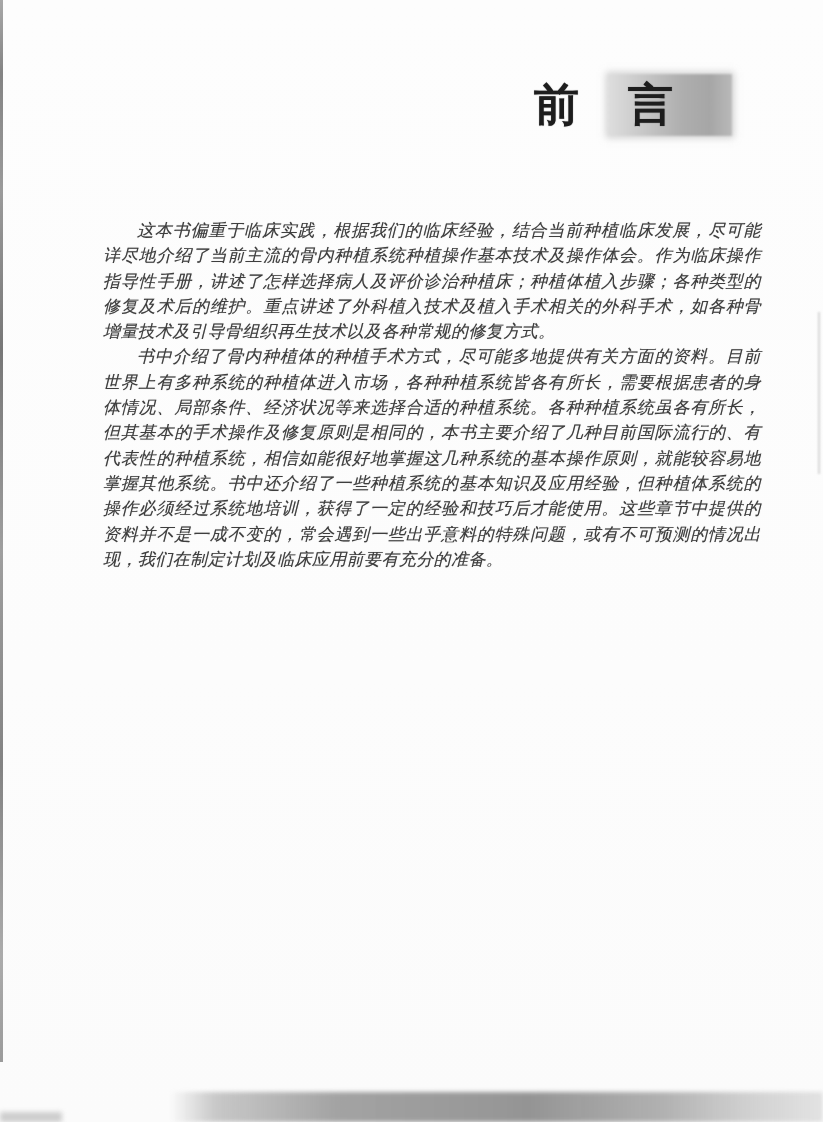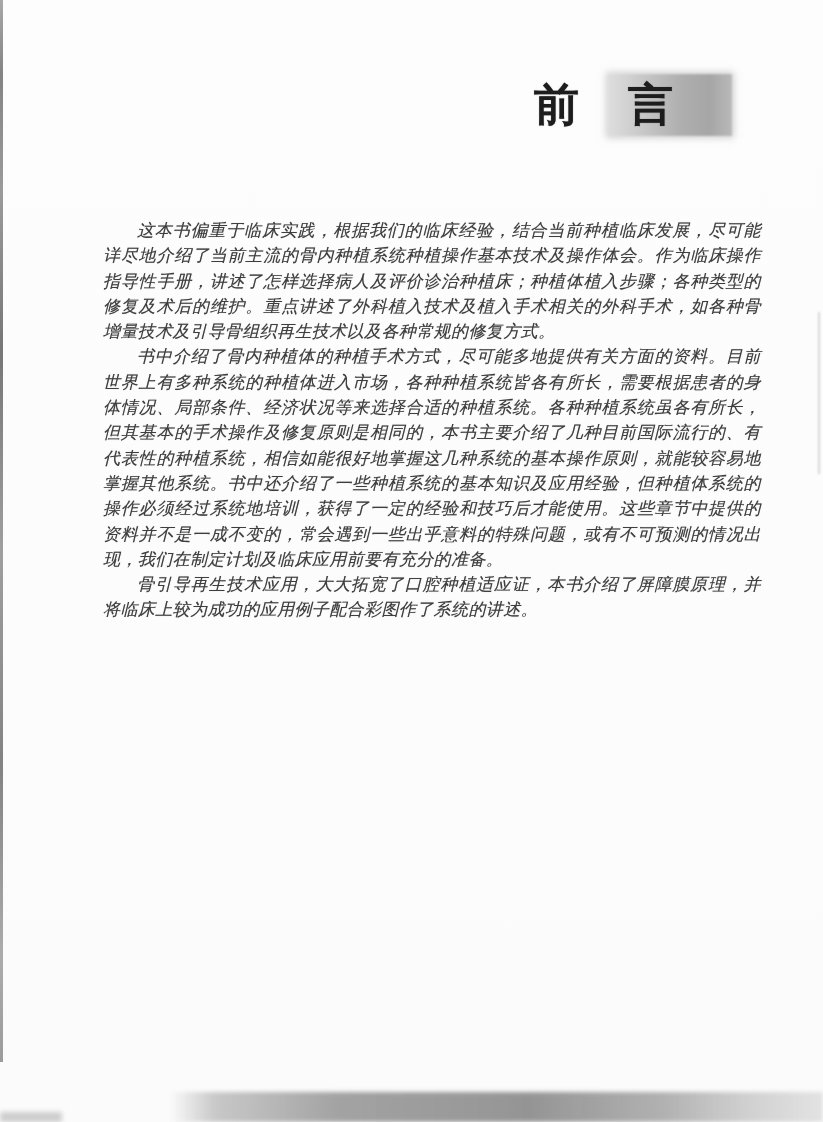--- a/index.html
+++ b/index.html
@@ -120,21 +120,20 @@
 
   <div class="binding-edge"></div>
 
   <div class="title-block"></div>
 
   <div class="page-title">前　言</div>
 
   <div class="body-text">
     <p>这本书偏重于临床实践，根据我们的临床经验，结合当前种植临床发展，尽可能详尽地介绍了当前主流的骨内种植系统种植操作基本技术及操作体会。作为临床操作指导性手册，讲述了怎样选择病人及评价诊治种植床；种植体植入步骤；各种类型的修复及术后的维护。重点讲述了外科植入技术及植入手术相关的外科手术，如各种骨增量技术及引导骨组织再生技术以及各种常规的修复方式。</p>
     <p>书中介绍了骨内种植体的种植手术方式，尽可能多地提供有关方面的资料。目前世界上有多种系统的种植体进入市场，各种种植系统皆各有所长，需要根据患者的身体情况、局部条件、经济状况等来选择合适的种植系统。各种种植系统虽各有所长，但其基本的手术操作及修复原则是相同的，本书主要介绍了几种目前国际流行的、有代表性的种植系统，相信如能很好地掌握这几种系统的基本操作原则，就能较容易地掌握其他系统。书中还介绍了一些种植系统的基本知识及应用经验，但种植体系统的操作必须经过系统地培训，获得了一定的经验和技巧后才能使用。这些章节中提供的资料并不是一成不变的，常会遇到一些出乎意料的特殊问题，或有不可预测的情况出现，我们在制定计划及临床应用前要有充分的准备。</p>
-    <p>骨引导再生技术应用，大大拓宽了口腔种植适应证，本书介绍了屏障膜原理，并将临床上较为成功的应用例子配合彩图作了系统的讲述。</p>
   </div>
 
   <div class="right-edge-shadow"></div>
 
   <div class="bottom-scan-band"></div>
 
   <div class="corner-artifact"></div>
 
 </div>
 

